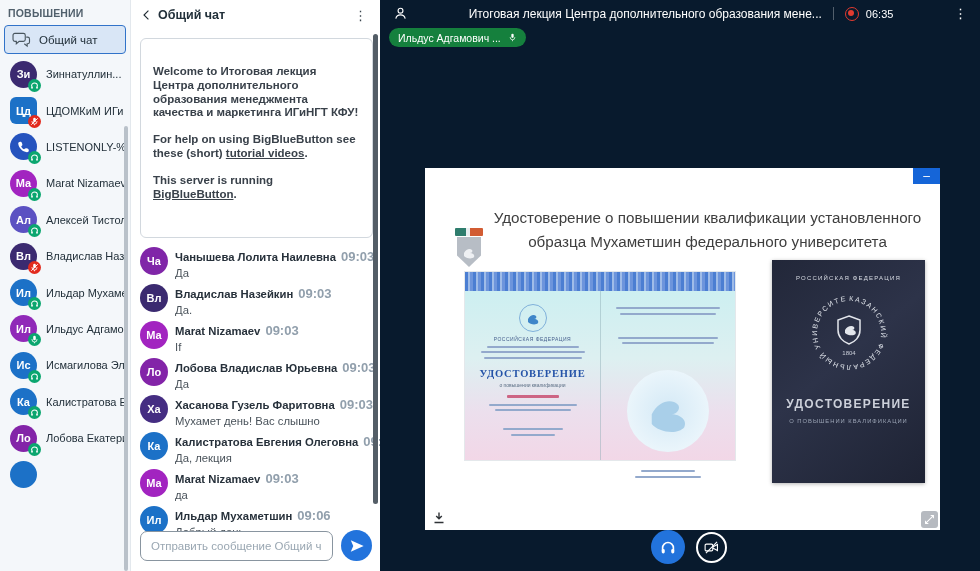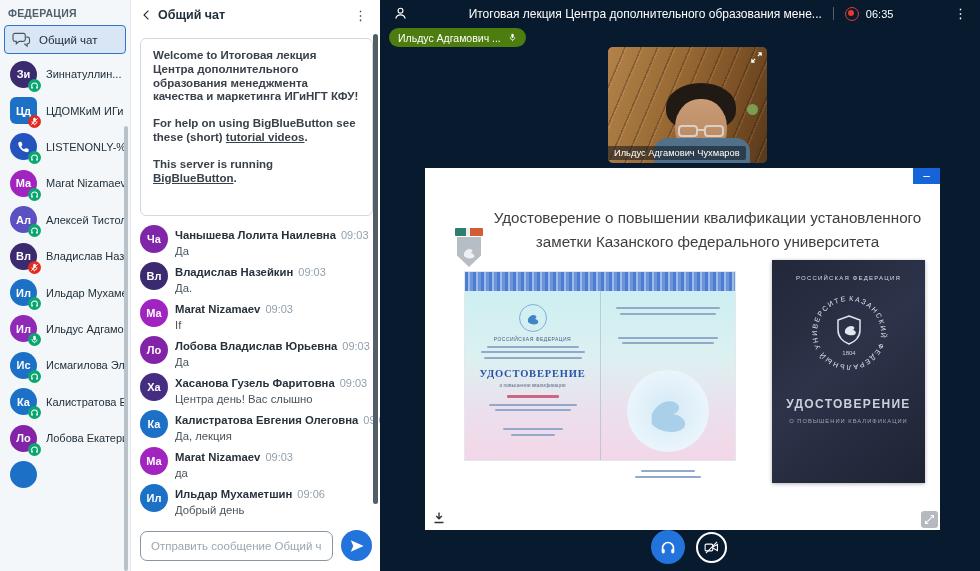--- a/index.html
+++ b/index.html
@@ -20,29 +20,29 @@
   .badge svg{display:none;width:9px;height:9px}
   .user-name{font-size:11px;color:#22303a;white-space:nowrap;overflow:hidden;text-overflow:clip}
   .suffix{font-style:italic}
   .side-scroll{position:absolute;right:2px;top:126px;bottom:0;width:4px;background:#b9c1c9;border-radius:2px}
 
   
   .chatpanel{position:absolute;left:131px;top:0;width:249px;height:571px;background:#fff}
   .chat-h{height:30px;display:flex;align-items:center;gap:8px;padding:0 11px}
   .chat-title{font-weight:700;font-size:12.5px;color:#22303a;flex:1}
   .kebab{font-size:13px;color:#39444d;line-height:1;padding:0 2px}
-  .welcome{margin:8px 7px 0 9px;border:1px solid #d2d8de;border-radius:6px;padding:10px 12px;font-size:11.5px;line-height:1.2;color:#39414a;font-weight:600}
+  .welcome{margin:8px 7px 0 9px;border:1px solid #d2d8de;border-radius:6px;padding:26px 12px;font-size:11.5px;line-height:1.2;color:#39414a;font-weight:600}
   .welcome p{margin-bottom:13px}
-  .welcome p:last-child{margin-bottom:20px}
+  .welcome p:last-child{margin-bottom:10px}
   .wl-link{text-decoration:underline}
   .msgs{margin-top:9px;padding:0 14px 0 9px}
   .msg{display:flex;gap:7px;margin-bottom:5px}
   .msg .avatar{width:28px;height:28px;flex:0 0 28px;font-size:11px}
   .msg-name{font-size:11.3px;font-weight:700;color:#27313b;white-space:nowrap}
-  .msg-time{font-size:11px;color:#919fac;font-weight:400;margin-left:5px}
+  .msg-time{font-size:13px;color:#919fac;font-weight:700;margin-left:5px}
   .msg-text{font-size:11.3px;color:#49525a;margin-top:2px}
   .chat-scroll{position:absolute;right:2px;top:34px;width:5px;height:470px;background:#545e67;border-radius:3px}
   .chat-input-row{position:absolute;left:9px;right:8px;bottom:10px;display:flex;gap:8px;align-items:center}
   .chat-input{flex:1;height:30px;border:1px solid #8995a0;border-radius:7px;padding:0 10px;font-size:11.5px;color:#39414a;outline:none;font-family:inherit;min-width:0}
   .chat-input::placeholder{color:#9aa7b2}
   .send-btn{width:31px;height:31px;border-radius:50%;border:none;display:flex;align-items:center;justify-content:center;flex:0 0 31px;cursor:pointer}
 
   
   .main{position:absolute;left:380px;top:0;width:600px;height:571px;background:#081a2d}
   .topbar{height:27px;display:flex;align-items:center;padding:0 13px;gap:10px;color:#fff}
@@ -103,21 +103,21 @@
 
   
   .actions{position:absolute;left:0;right:0;bottom:7px;display:flex;justify-content:center;align-items:center;gap:11px;transform:translateX(9px)}
   .btn-audio{width:34px;height:34px;border-radius:50%;border:none;display:flex;align-items:center;justify-content:center;cursor:pointer}
   .btn-cam{width:31px;height:31px;border-radius:50%;border:2px solid #fff;background:transparent;display:flex;align-items:center;justify-content:center;cursor:pointer}
 </style>
 </head>
 <body>
 
 <div class="sidebar">
-  <div class="sec-h">ФЕДЕРАЦИЯ</div>
+  <div class="sec-h">ПОВЫШЕНИИ</div>
   <div class="side-item selected">
     <svg width="19" height="16" viewBox="0 0 20 17" fill="none" stroke="#49565f" stroke-width="1.2">
       <path d="M3 1.5h9c1.1 0 2 .9 2 2v4.5c0 1.1-.9 2-2 2H7.5L4.5 12.5V10H3c-1.1 0-2-.9-2-2V3.5c0-1.1.9-2 2-2z"></path>
       <path d="M15 5.5h1.5c1.1 0 2 .9 2 2v3c0 1.1-.9 2-2 2H16v2.5L13 12.5"></path>
     </svg>
     <span>Общий чат</span>
   </div>
   <div class="users-list" id="user-list">
   <div class="user-row">
     <div class="avatar" style="background: rgb(59, 42, 112);">
@@ -364,21 +364,21 @@
       <div class="msg-text">Да</div>
     </div>
   </div>
 
   <div class="msg">
     <div class="avatar" style="background: rgb(69, 45, 130);">
       <span>Ха</span>
     </div>
     <div>
       <div><span class="msg-name">Хасанова Гузель Фаритовна</span><span class="msg-time">09:03</span></div>
-      <div class="msg-text">Центра день! Вас слышно</div>
+      <div class="msg-text">Мухамет день! Вас слышно</div>
     </div>
   </div>
 
   <div class="msg">
     <div class="avatar" style="background: rgb(28, 113, 199);">
       <span>Ка</span>
     </div>
     <div>
       <div><span class="msg-name">Калистратова Евгения Олеговна</span><span class="msg-time">09:03</span></div>
       <div class="msg-text">Да, лекция</div>
@@ -427,49 +427,34 @@
       <span class="tb-title">Итоговая лекция Центра дополнительного образования мене...</span>
       <span class="tb-div"></span>
       <span class="rec">
         <span class="rec-dot"></span>
         <span class="rec-time">06:35</span>
       </span>
     </div>
     <span class="tb-dots">⋮</span>
   </div>
 
-  <div class="pill" id="talk-pill" style="background: #4d7c0f;">
+  <div class="pill" id="talk-pill" style="background: #15803d;">
     <span>Ильдус Адгамович ...</span>
     <svg width="9" height="11" viewBox="0 0 14 14">
         <rect x="5.2" y="1" width="3.6" height="6.8" rx="1.8" fill="#fff"></rect>
         <path d="M3.5 6.2v.8a3.5 3.5 0 0 0 7 0v-.8M7 10.6v2.2" stroke="#fff" stroke-width="1.1" fill="none"></path>
       </svg>
   </div>
 
-  <div class="webcam">
-    <div class="wood"></div>
-    <div class="planks"></div>
-    <div class="ball"></div>
-    <div class="hair"></div>
-    <div class="face"></div>
-    <div class="lens l"></div>
-    <div class="lens r"></div>
-    <div class="bridge"></div>
-    <div class="shirt"></div>
-    <div class="cam-label">Ильдус Адгамович Чухмаров</div>
-    <svg class="cam-fs" viewBox="0 0 14 14" stroke="#fff" stroke-width="1.4" fill="none">
-        <path d="M9 2h3v3M5 12H2V9M12 2L8.5 5.5M2 12l3.5-3.5"></path>
-      </svg>
-  </div>
 
   <div class="slide">
     <button class="min-btn">–</button>
     <div class="slide-title">
       <div>Удостоверение о повышении квалификации установленного</div>
-      <div>заметки Казанского федерального университета</div>
+      <div>образца Мухаметшин федерального университета</div>
     </div>
     <div class="kfu-logo">
       <div class="flag"></div>
       <div class="shield">
         <svg width="16" height="16" viewBox="0 0 16 16">
             <path d="M3 9c2-4 6-5 8-3 1 1 0 3-2 3 3 0 5 2 4 4-2 2.5-8 1.5-10-1z" fill="#eef0f3"></path>
           </svg>
       </div>
     </div>
 

